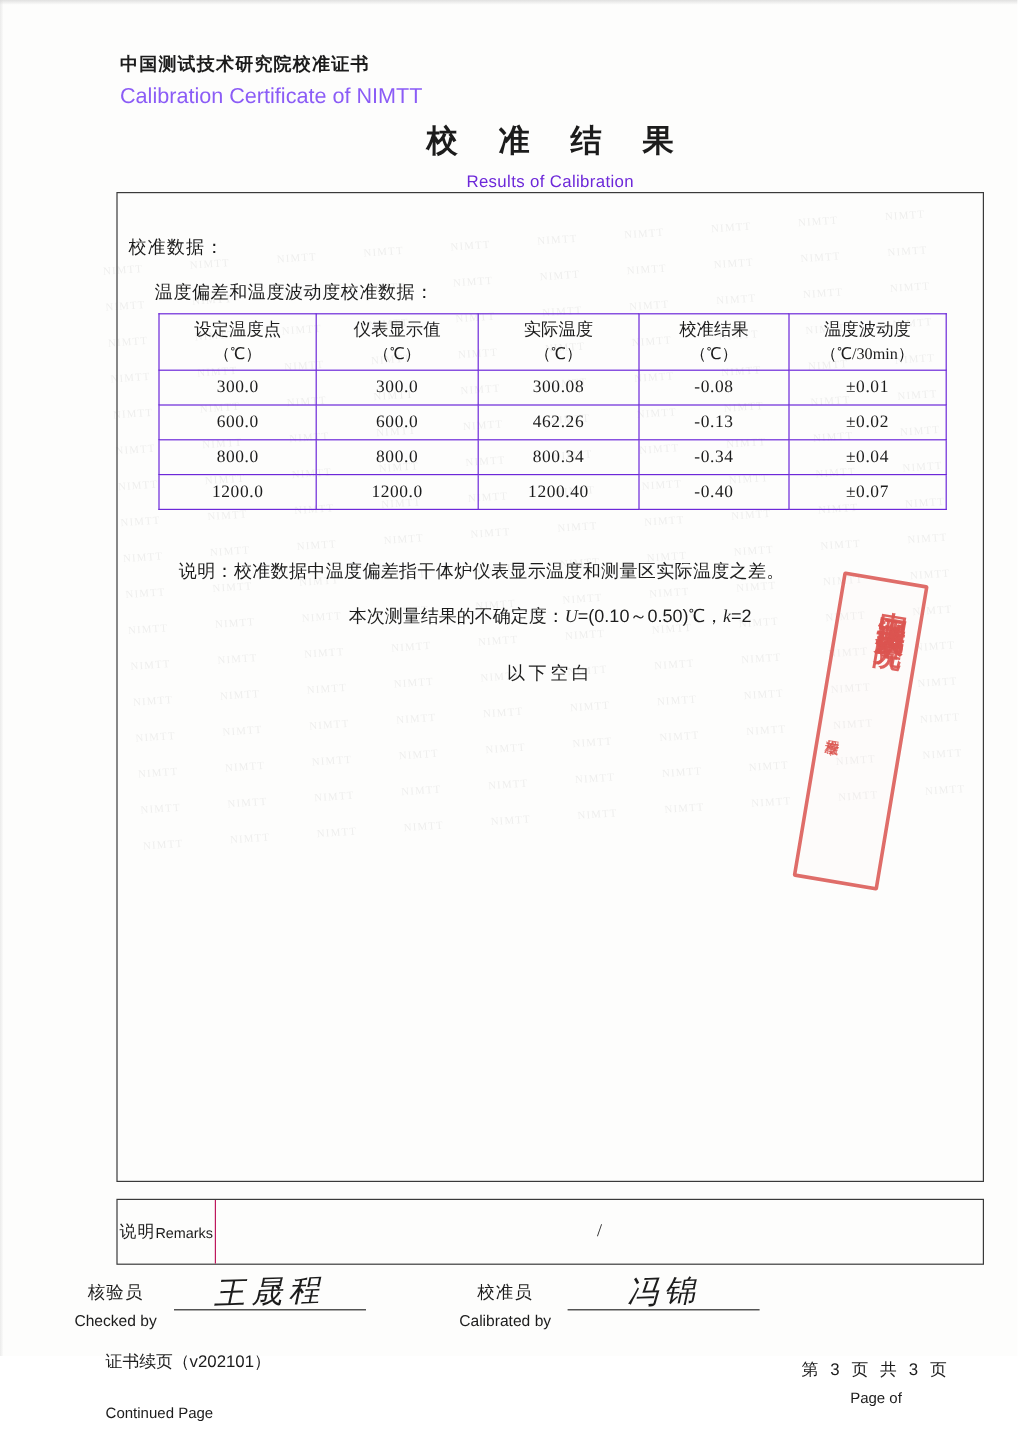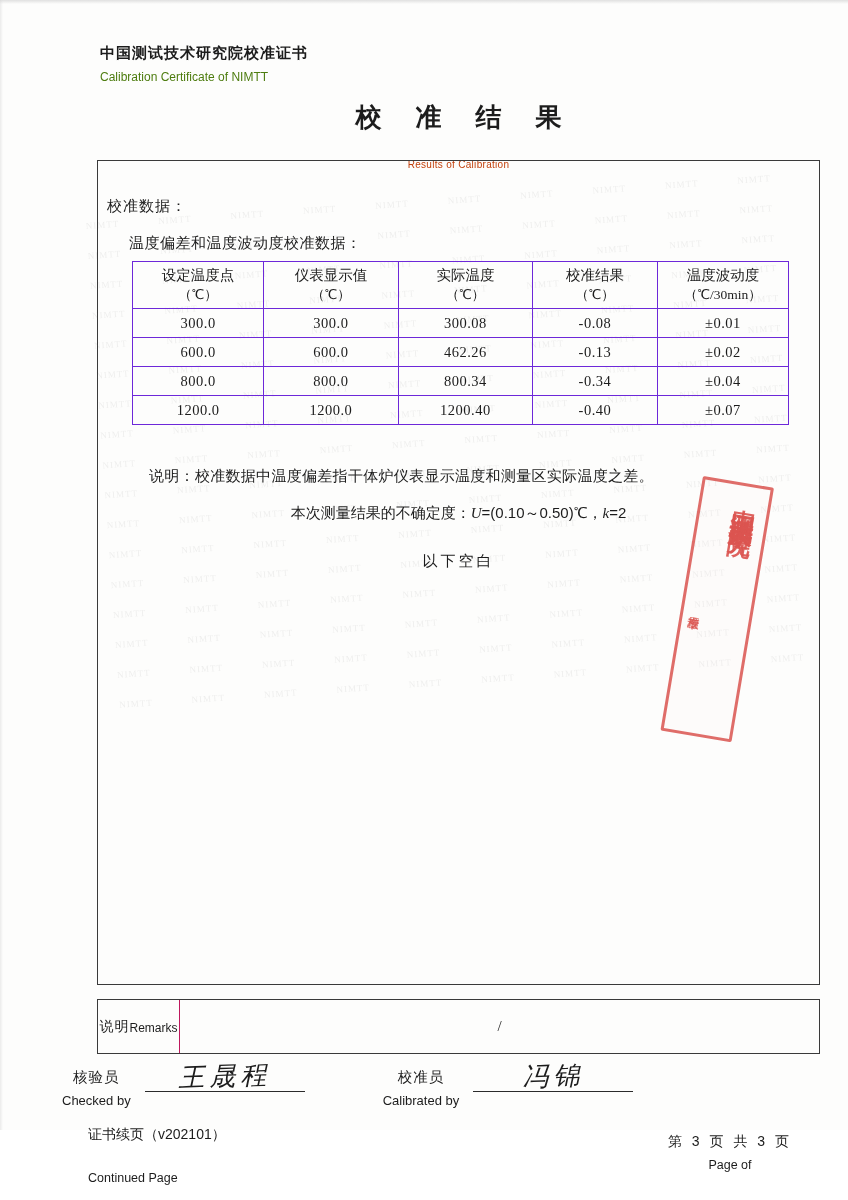--- a/index.html
+++ b/index.html
@@ -23,34 +23,34 @@
   }
   .scan-edge-left {
     position: absolute; top: 0; left: 0; width: 3px; height: 100%;
     background: linear-gradient(90deg, #d9d9d9, rgba(250,250,250,0));
     opacity: .5;
   }
 
   
   .hdr-left { position: absolute; left: 100px; top: 44px; }
   .hdr-left .cn { font-size: 15px; font-weight: 600; letter-spacing: 1px; }
-  .hdr-left .en { font-size: 12px; margin-top: 7px; color: #4d7c0f; }
+  .hdr-left .en { font-size: 18px; margin-top: 7px; color: #8b5cf6; }
   .hdr-right { position: absolute; left: 553px; top: 48px; }
   .hdr-right .row1 { font-size: 15px; }
   .hdr-right .lbl { letter-spacing: 4px; font-weight: 600; }
   .hdr-right .val { font-family: "Liberation Serif", serif; margin-left: 6px; }
   .hdr-right .en { font-size: 12.5px; margin-top: 6px; }
 
   .title-block { position: absolute; left: 97px; top: 100px; width: 723px; text-align: center; }
   .title-cn {
     font-size: 26px; font-weight: 700;
     letter-spacing: 34px; padding-left: 34px;
     white-space: nowrap;
   }
-  .title-en { font-size: 10px; margin-top: 24px; color: #c2410c; letter-spacing: .3px; }
+  .title-en { font-size: 14px; margin-top: 8px; color: #6d28d9; letter-spacing: .3px; }
 
   
   .main-box {
     position: absolute; left: 97px; top: 160px;
     width: 723px; height: 825px;
     border: 1.5px solid #3a3a3a;
   }
   .watermark {
     position: absolute; left: 4px; top: 25px; width: 700px; height: 520px;
     overflow: hidden;

